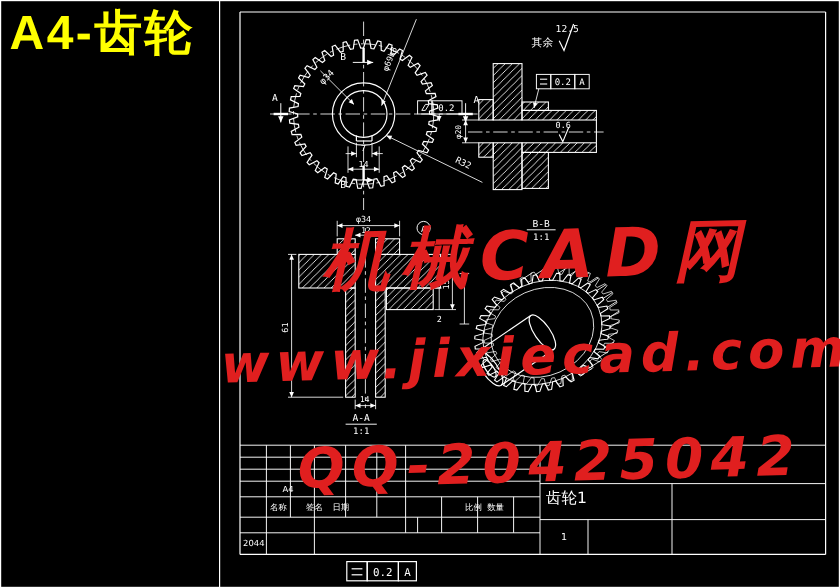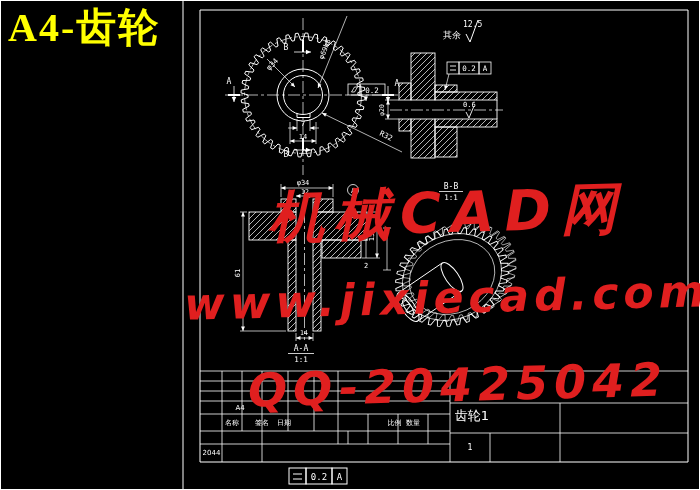--- a/index.html
+++ b/index.html
@@ -1,20 +1,20 @@
 <!DOCTYPE html>
 <html><head>
 <meta charset="utf-8">
 <style>
   html,body{margin:0;padding:0;background:#000;}
   #canvas{position:relative;width:700px;height:490px;background:#000;overflow:hidden;
           font-family:"DejaVu Sans",sans-serif;}
   svg text{fill:#fff;font-family:"DejaVu Sans Mono",monospace;}
   .ytitle{position:absolute;left:8px;top:0px;color:#ffff00;font-weight:bold;
-          font-family:Liberation Serif, serif;font-size:40px;letter-spacing:2px;}
+          font-family:Liberation Sans, sans-serif;font-size:40px;letter-spacing:2px;}
   .wm{position:absolute;color:#e01f1f;font-weight:bold;font-style:italic;white-space:nowrap;
       font-family:"DejaVu Sans",sans-serif;transform:rotate(-1.5deg);}
   .wm1{left:268px;top:176px;font-size:56px;letter-spacing:10px;}
   .wm2{left:184px;top:272px;font-size:44px;letter-spacing:5px;}
   .wm3{left:248px;top:358px;font-size:46px;letter-spacing:6px;}
   .tbt{position:absolute;color:#fff;font-size:7px;line-height:8px;text-align:center;
        font-family:"DejaVu Sans",sans-serif;white-space:nowrap;}
 </style>
 </head>
 <body>

